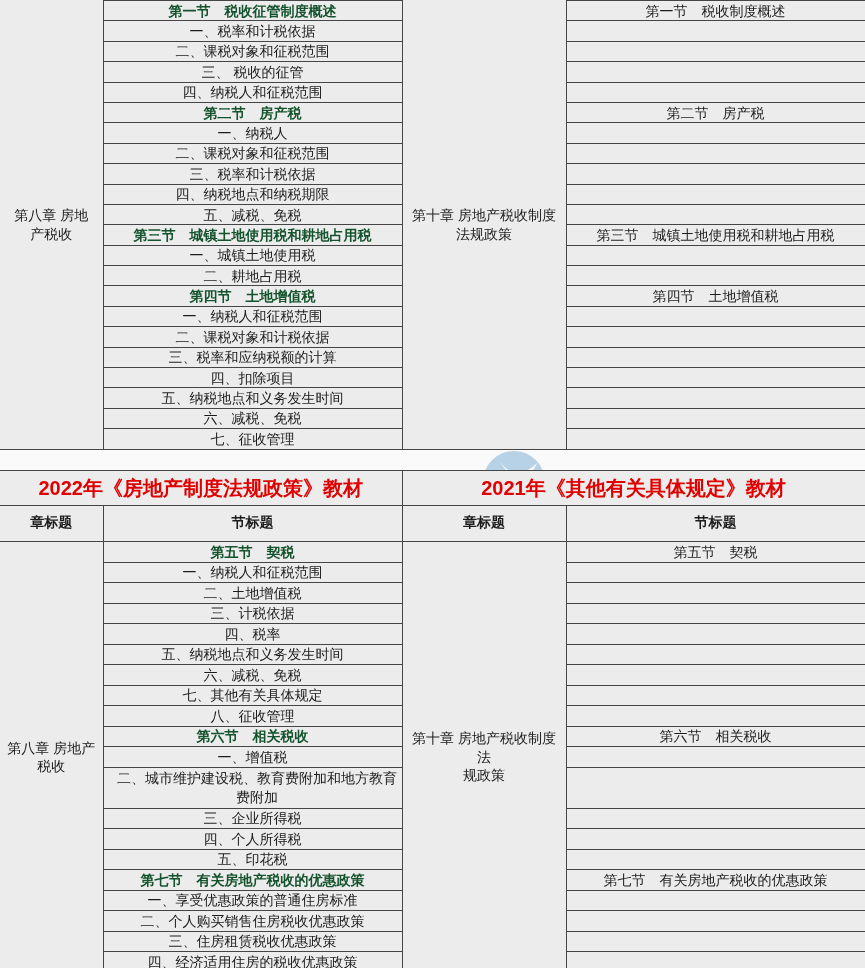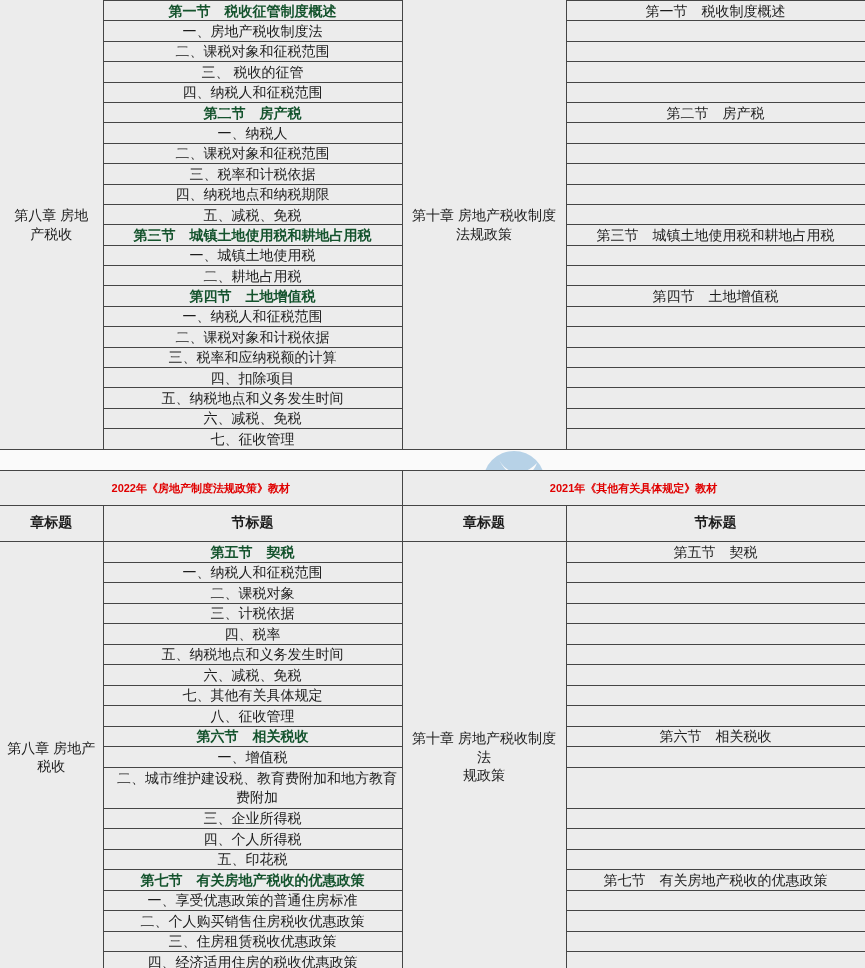--- a/index.html
+++ b/index.html
@@ -21,21 +21,21 @@
     border:1.5px solid #454545;
     padding:0 3px;text-align:center;vertical-align:middle;
     font-size:14px;line-height:1.3;overflow:hidden;white-space:nowrap;
   }
   .tbl td.chapter{white-space:pre-line;}
   .tbl td.wrap{white-space:pre-line;padding-left:12px;}
   .tbl td.no-left{border-left:none;}
   .tbl td.no-top{border-top:none;}
   .tbl td.red{color:#14532d;font-weight:bold;}
   .tbl tr.year-row td{
-    font-size:11px;font-weight:bold;color:#e00000;height:34px;
+    font-size:20px;font-weight:bold;color:#e00000;height:34px;
   }
   .tbl tr.colhead-row td{font-weight:bold;height:35px;font-family:Liberation Mono, monospace;}
   #tbl-top tr{height:20.4px;}
   #tbl-bottom tr.data-row{height:20.5px;}
   #tbl-bottom tr.data-row.tall{height:41px;}
 </style>
 </head>
 <body>
 
 <div class="gap-strip"></div>
@@ -57,21 +57,21 @@
   <tbody id="tbl-top-body">
       <tr class="data-row">
         <td class="chapter no-left no-top" rowspan="22">第八章 房地
 产税收</td>
         <td class="red ">第一节　税收征管制度概述</td>
         <td class="chapter no-top" rowspan="22">第十章 房地产税收制度
 法规政策</td>
         <td>第一节　税收制度概述</td>
       </tr>
       <tr class="data-row">
-        <td>一、房地产税收制度法</td>
+        <td>一、税率和计税依据</td>
         <td></td>
       </tr>
       <tr class="data-row">
         <td>二、课税对象和征税范围</td>
         <td></td>
       </tr>
       <tr class="data-row">
         <td>三、 税收的征管</td>
         <td></td>
       </tr>
@@ -174,21 +174,21 @@
         <td class="red ">第五节　契税</td>
         <td class="chapter" rowspan="20">第十章 房地产税收制度法
 规政策</td>
         <td>第五节　契税</td>
       </tr>
       <tr class="data-row">
         <td>一、纳税人和征税范围</td>
         <td></td>
       </tr>
       <tr class="data-row">
-        <td>二、课税对象</td>
+        <td>二、土地增值税</td>
         <td></td>
       </tr>
       <tr class="data-row">
         <td>三、计税依据</td>
         <td></td>
       </tr>
       <tr class="data-row">
         <td>四、税率</td>
         <td></td>
       </tr>

